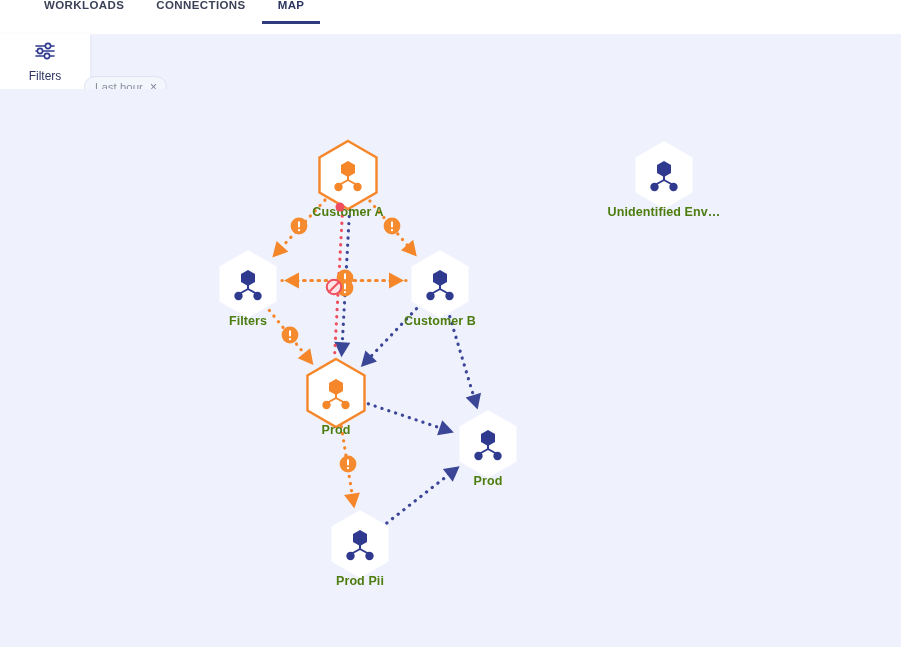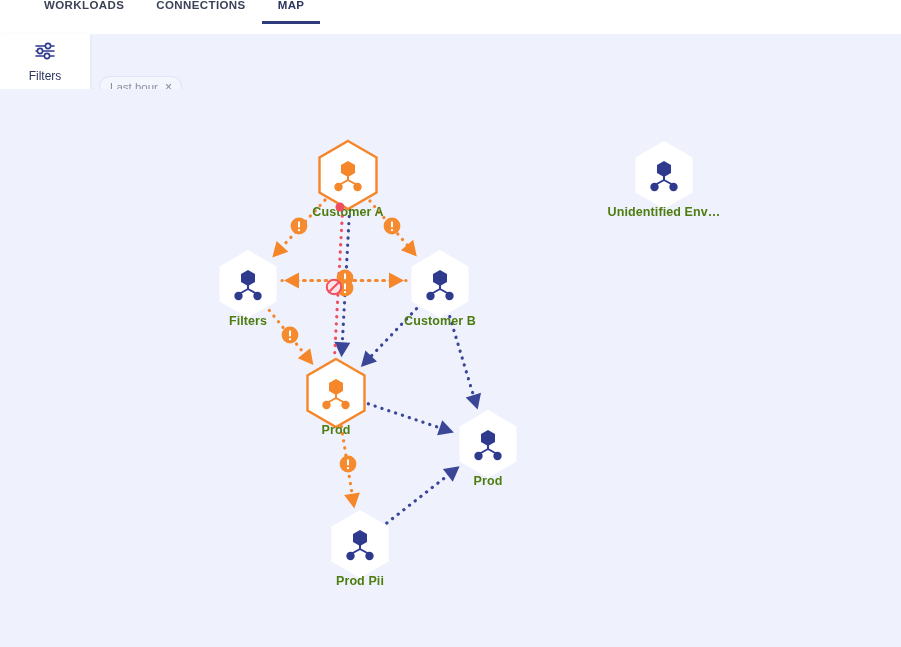--- a/index.html
+++ b/index.html
@@ -38,21 +38,21 @@
     cursor: pointer;
     box-shadow: 0 1px 3px rgba(40,50,100,0.10);
     flex-direction: column;
   }
   .filters-btn .label {
     font-size: 12px; color: #2d3561; font-weight: normal;
   }
   .sliders-icon { width: 22px; height: 20px; display: block; }
 
   .chip {
-    position: absolute; left: 99px; top: 42px;
+    position: absolute; left: 84px; top: 42px;
     height: 22px; padding: 0 9px 0 10px;
     border: 1px solid #dfe3f3; border-radius: 12px;
     background: #f4f6fe;
     display: flex; align-items: center; gap: 7px;
     cursor: pointer;
   }
   .chip .chip-text { font-size: 11.5px; color: #8a8f9e; }
   .chip .chip-x {
     font-size: 12px; color: #7e8395; line-height: 1; cursor: pointer;
   }

